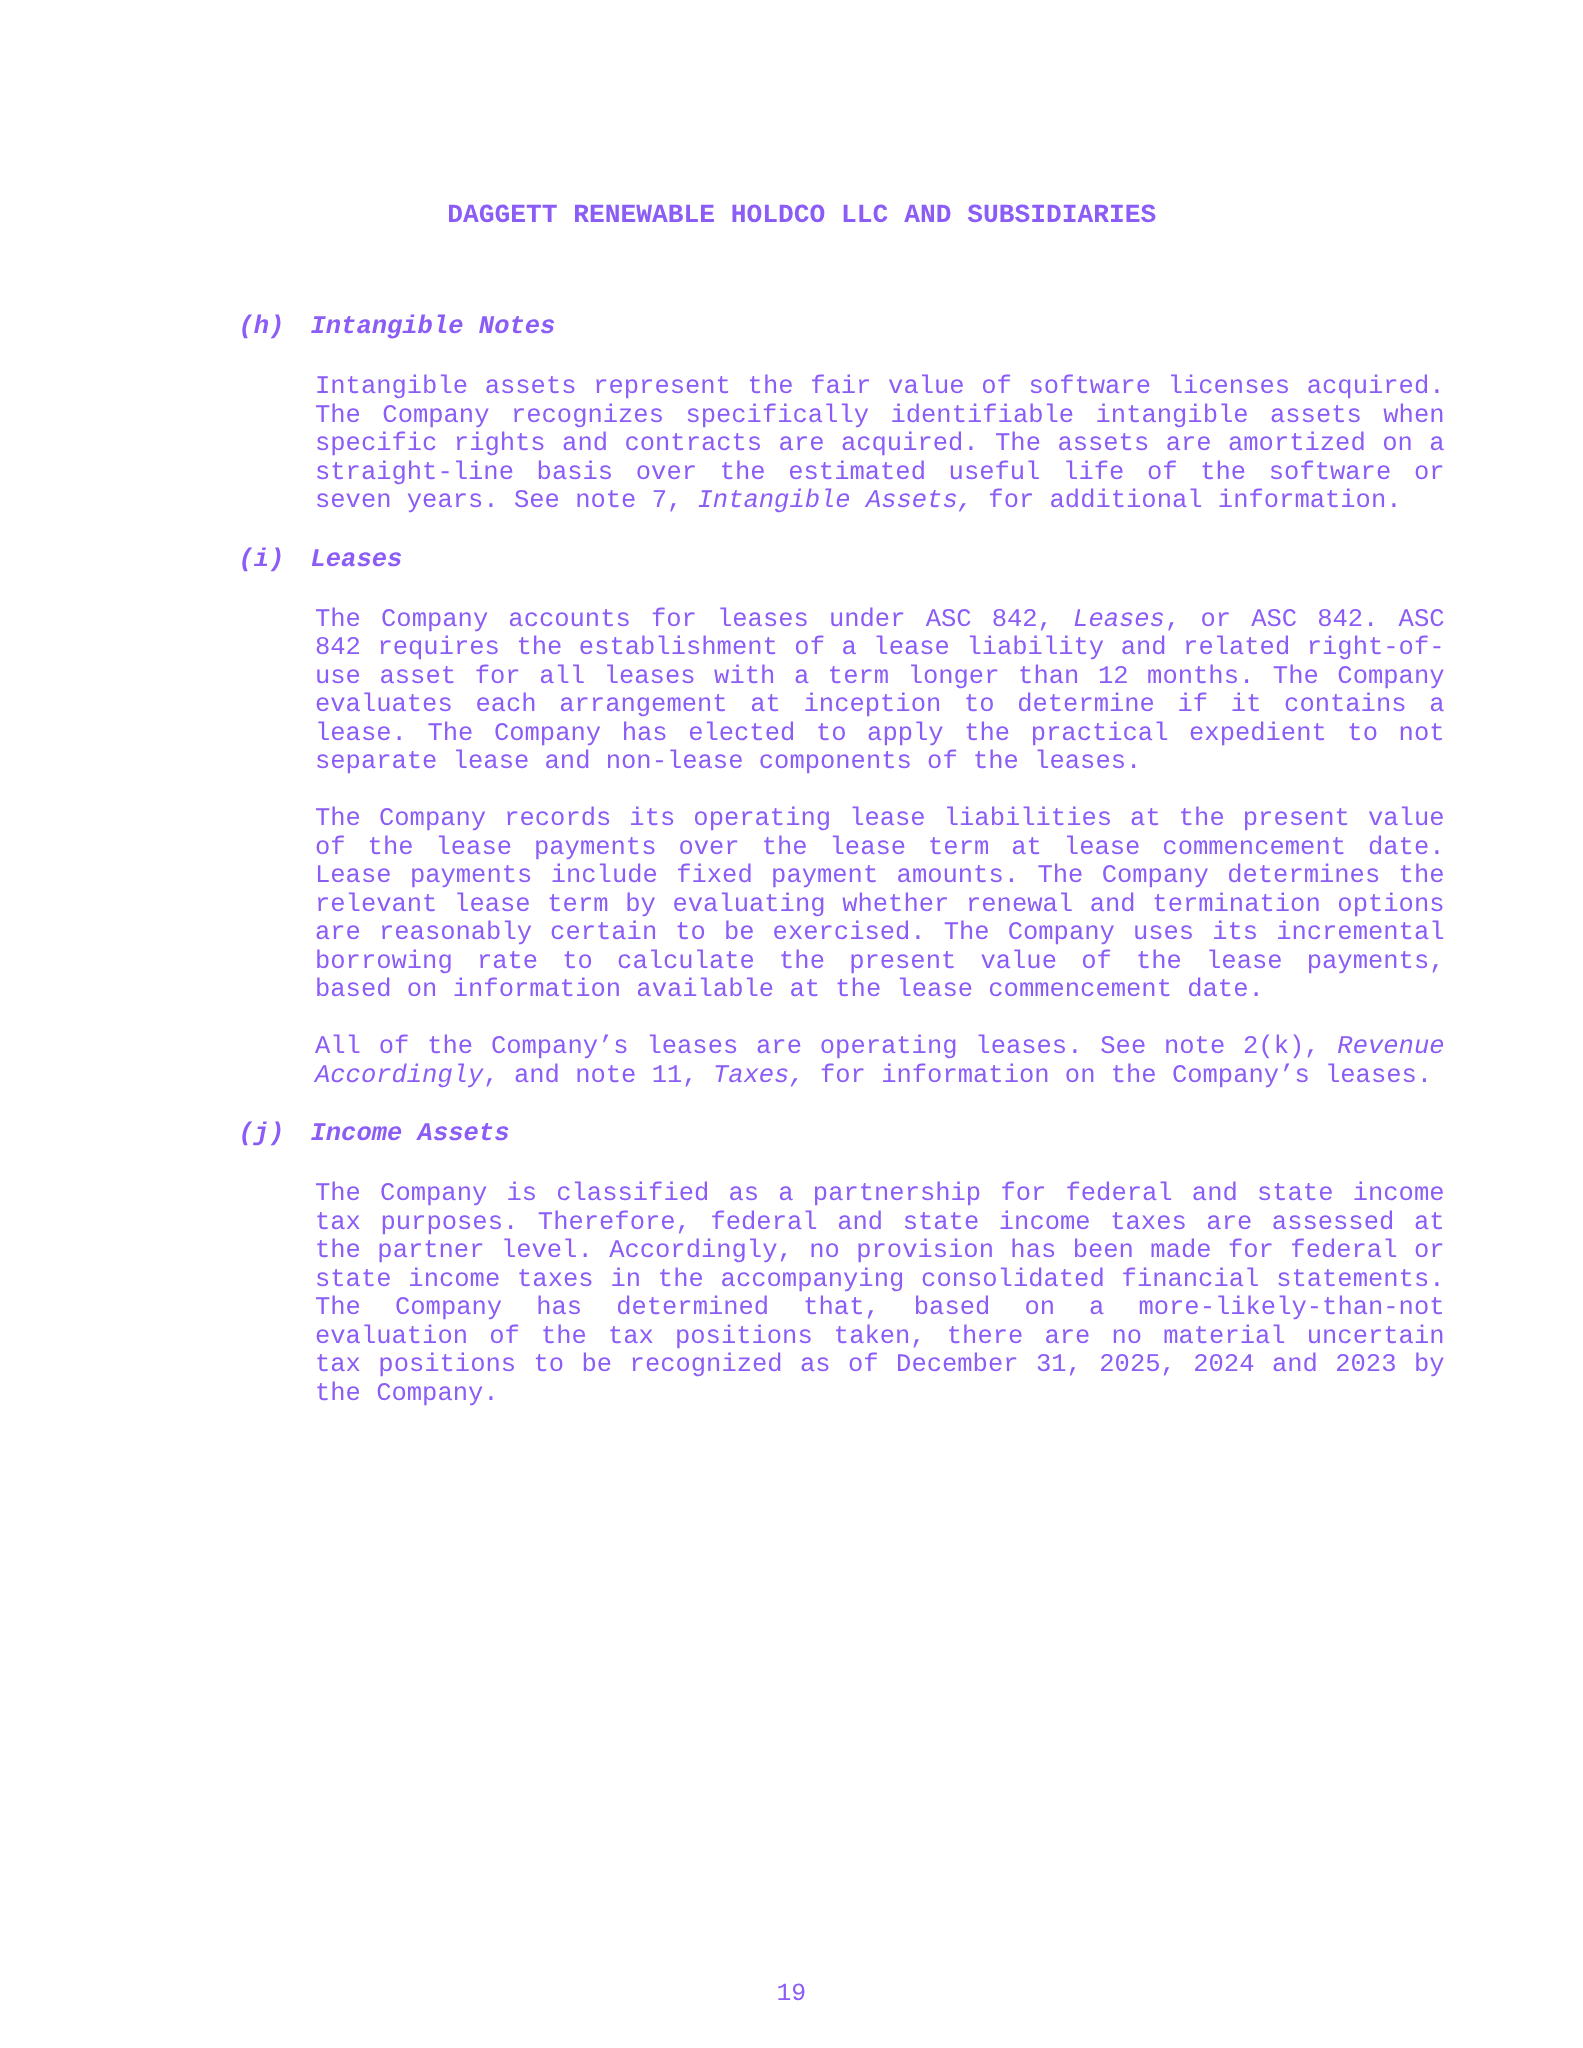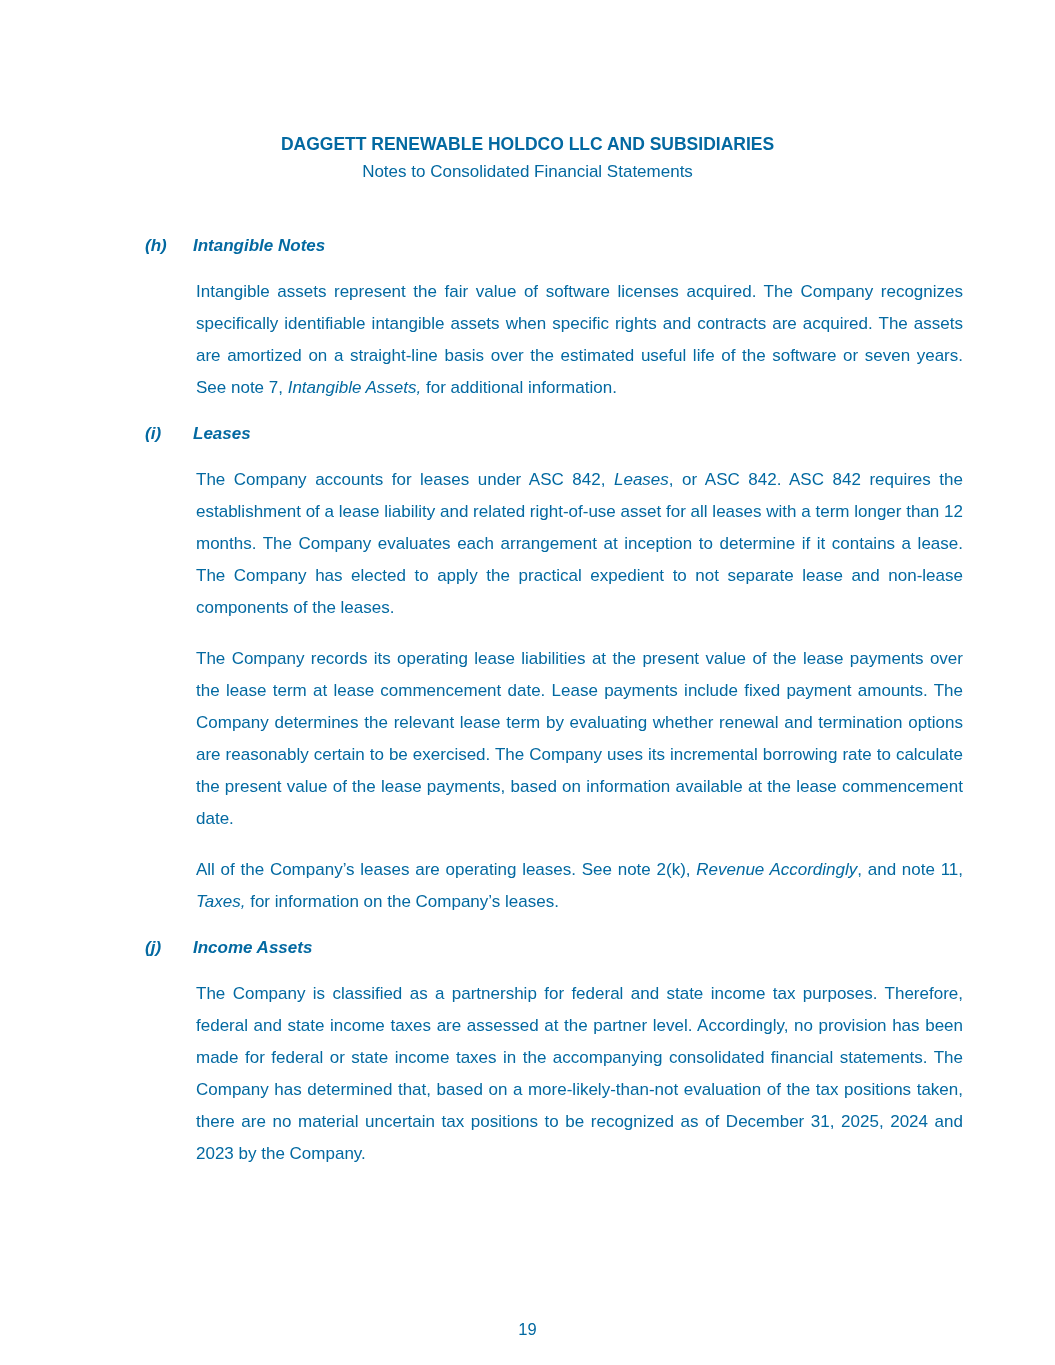--- a/index.html
+++ b/index.html
@@ -2,23 +2,24 @@
 <html><head>
 <meta charset="utf-8">
 <style>
   * { margin: 0; padding: 0; box-sizing: border-box; }
   html, body { background: #ffffff; }
   .page {
     position: relative;
     width: 1055px;
     height: 1365px;
     background: #ffffff;
-    color: #0369a1;
-    font-family: Liberation Sans, sans-serif;
+    color: #8b5cf6;
+    font-family: Liberation Mono, monospace;
     overflow: hidden;
+    padding-left: 14px;
   }
   .doc-header {
     padding-top: 131px;
     text-align: center;
   }
   .doc-title {
     font-size: 17.5px;
     font-weight: bold;
     line-height: 27px;
   }
@@ -40,21 +41,21 @@
   }
   .section-label {
     width: 48px;
     flex: 0 0 48px;
   }
   .para {
     margin-left: 196px;
     margin-right: 92px;
     margin-top: 19px;
     font-size: 17px;
-    line-height: 32px;
+    line-height: 19px;
     text-align: justify;
   }
   .para span.italic { font-style: italic; }
   .section { margin-bottom: 16px; }
   .section + .section .section-heading { margin-top: 19px; }
   .page-footer {
     position: absolute;
     top: 1318px;
     left: 0;
     width: 100%;
@@ -63,21 +64,20 @@
     line-height: 22px;
   }
 </style>
 </head>
 <body>
 
 <div class="page">
 
   <div class="doc-header">
     <div class="doc-title">DAGGETT RENEWABLE HOLDCO LLC AND SUBSIDIARIES</div>
-    <div class="doc-subtitle">Notes to Consolidated Financial Statements</div>
   </div>
 
   <div class="notes-content">
       <div class="section">
         <div class="section-heading">
           <span class="section-label">(h)</span>
           <span>Intangible Notes</span>
         </div>
         <p class="para"><span>Intangible assets represent the fair value of software licenses acquired. The Company recognizes specifically identifiable intangible assets when specific rights and contracts are acquired. The assets are amortized on a straight-line basis over the estimated useful life of the software or seven years. See note 7, </span><span class="italic">Intangible Assets,</span><span> for additional information.</span></p>
       </div>

